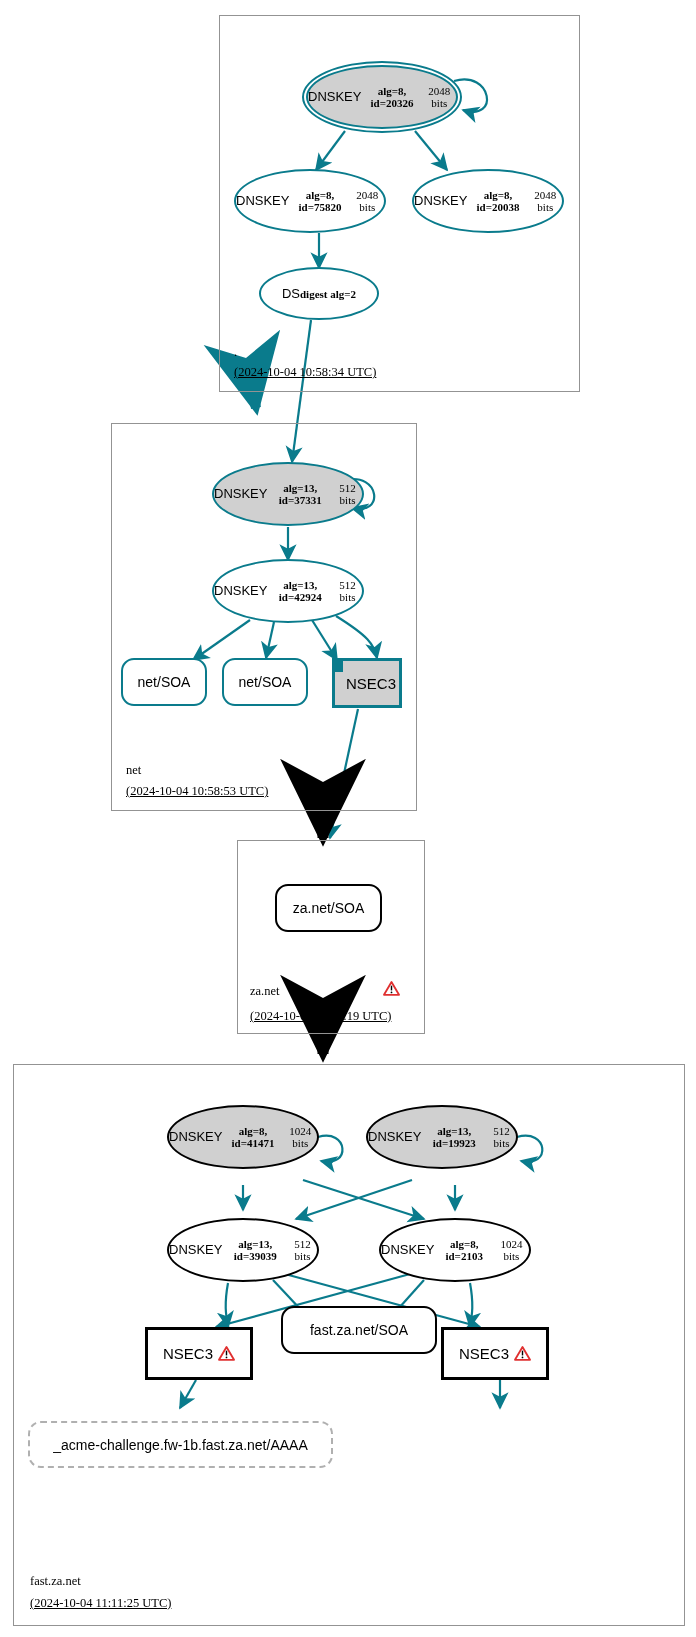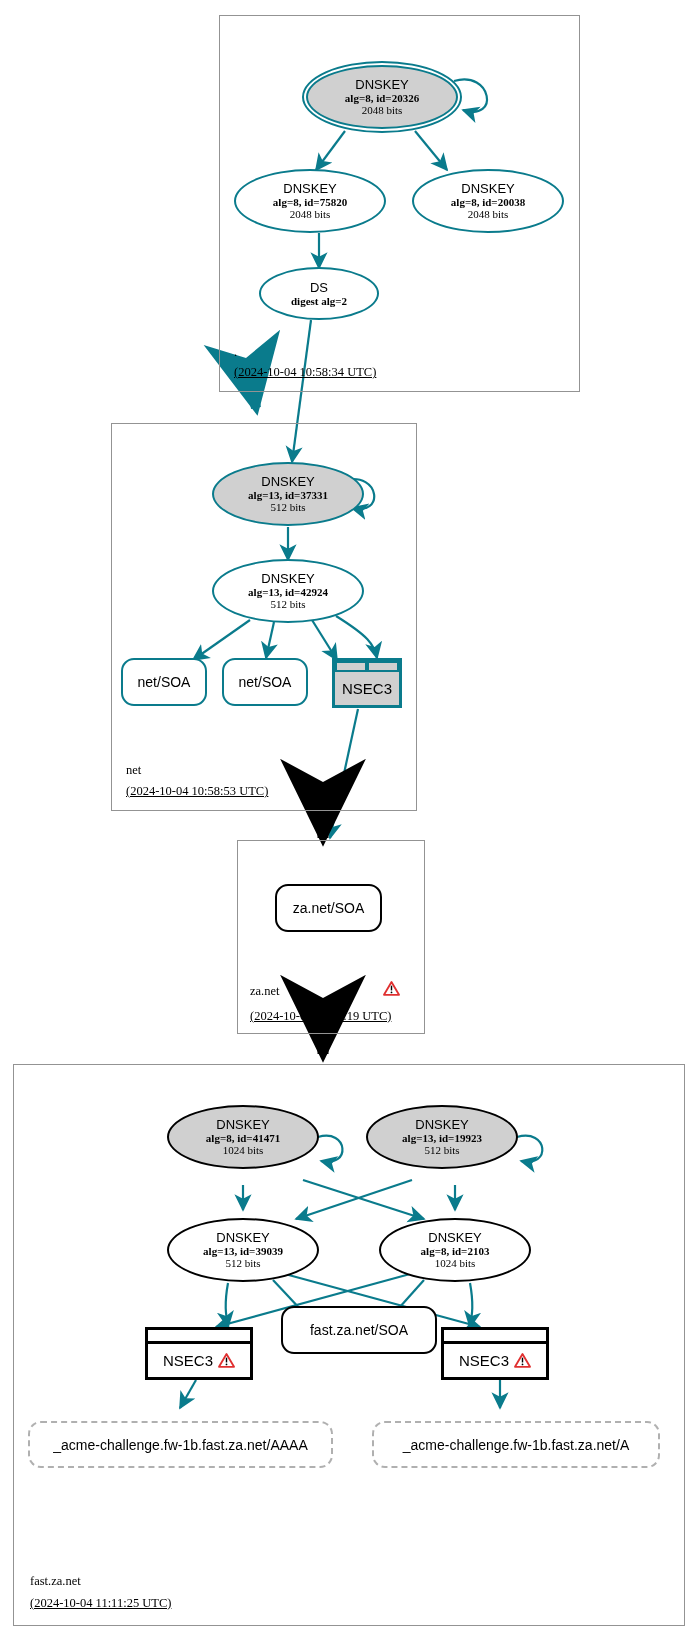--- a/index.html
+++ b/index.html
@@ -6,21 +6,21 @@
   body{font-family:"Liberation Sans", sans-serif;}
   #stage{position:relative;width:696px;height:1637px;overflow:hidden;background:#fff;}
 
   .zone-box{position:absolute;border:1px solid #939393;background:transparent;}
 
   .zone-label{position:absolute;font-family:"Liberation Serif", serif;font-size:12.5px;color:#000;white-space:nowrap;}
   .zone-time{position:absolute;font-family:"Liberation Serif", serif;font-size:12.5px;color:#000;white-space:nowrap;text-decoration:underline;}
 
   
   .ell{position:absolute;border-radius:50%;box-sizing:border-box;
-       display:flex;flex-direction:column;align-items:center;justify-content:center;
+       display:flex;flex-direction:row;align-items:center;justify-content:center;
        text-align:center;background:#ffffff;}
   .ell .t1{font-family:"Liberation Sans", sans-serif;font-size:13px;line-height:14px;color:#000;}
   .ell .t2{font-family:"Liberation Serif", serif;font-size:11px;line-height:12px;color:#000;font-weight:bold;}
   .ell .t3{font-family:"Liberation Serif", serif;font-size:11px;line-height:12px;color:#000;}
 
   .teal{border:2px solid #0a7b8c;}
   .black{border:2px solid #000000;}
   .fill-grey{background:#d0d0d0;}
 
   
@@ -30,21 +30,21 @@
   .rr{position:absolute;box-sizing:border-box;border-radius:13px;background:#fff;
       display:flex;align-items:center;justify-content:center;text-align:center;
       font-family:"Liberation Sans", sans-serif;font-size:14px;color:#000;}
   .rr.teal{border:2px solid #0a7b8c;}
   .rr.black{border:2px solid #000000;}
 
   
   .rr.dashed{border:2px dashed #b0b0b0;color:#000;}
 
   
-  .nsec{position:absolute;box-sizing:border-box;display:flex;flex-direction:column;}
+  .nsec{position:absolute;box-sizing:border-box;display:flex;flex-direction:row;}
   .nsec .hdr{display:flex;height:11px;}
   .nsec .hdr .cell{flex:1;box-sizing:border-box;}
   .nsec .body{flex:1;display:flex;align-items:center;justify-content:center;gap:5px;
               font-family:"Liberation Sans", sans-serif;font-size:15px;color:#000;box-sizing:border-box;}
   .nsec.teal-n{border:3px solid #0a7b8c;background:#d0d0d0;}
   .nsec.teal-n .hdr .cell{border:2px solid #0a7b8c;background:#d0d0d0;}
   .nsec.black-n{border:3px solid #000;background:#fff;}
   .nsec.black-n .hdr{border-bottom:3px solid #000;}
   .nsec.black-n .hdr .cell{background:#fff;}
 
@@ -259,18 +259,17 @@
       <span>NSEC3</span>
       <svg class="warnico" viewBox="0 0 20 18">
         <path d="M10,1.2 L19,16.6 L1,16.6 Z" fill="#ffffff" stroke="#e03030" stroke-width="2.2" stroke-linejoin="round"></path>
         <path d="M10,5.6 L10,11.3" stroke="#000" stroke-width="1.7"></path>
         <circle cx="10" cy="13.7" r="1.05" fill="#000"></circle>
       </svg>
     </div>
   </div>
 
   <div class="rr dashed" style="left:28px;top:1421px;width:305px;height:47px;font-size:14px;">_acme-challenge.fw-1b.fast.za.net/AAAA</div>
-  <div class="rr dashed" style="left:372px;top:1421px;width:288px;height:47px;font-size:14px;">_acme-challenge.fw-1b.fast.za.net/A</div>
 
   <div class="zone-label" style="left:30px;top:1574px;">fast.za.net</div>
   <div class="zone-time" style="left:30px;top:1596px;">(2024-10-04 11:11:25 UTC)</div>
 
 </div>
 
 </body></html>

